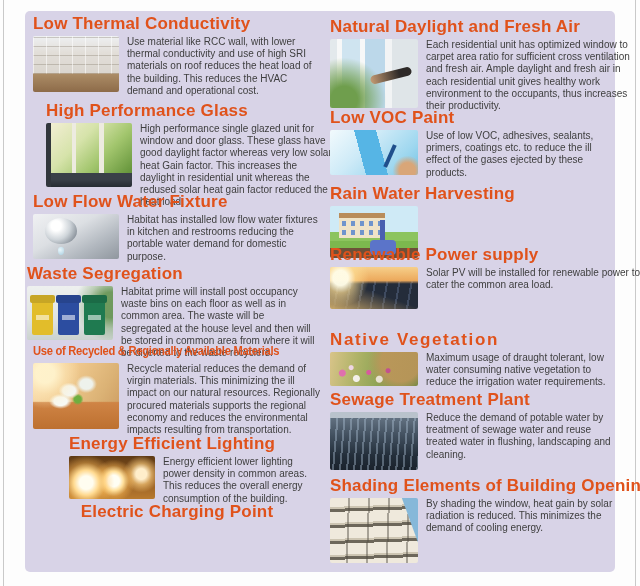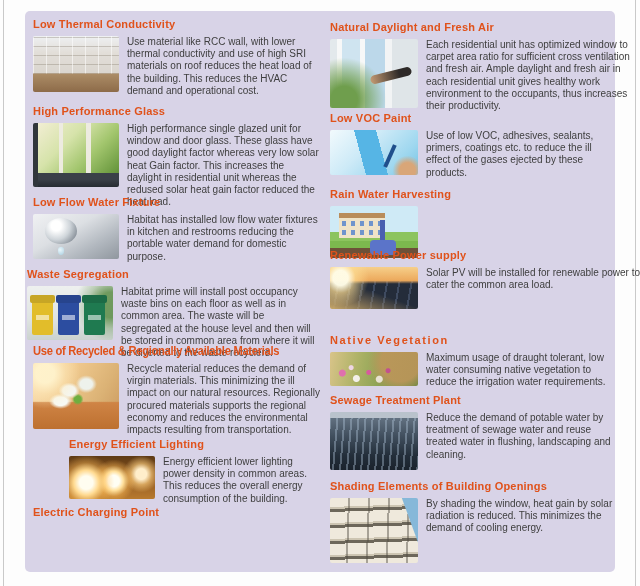--- a/index.html
+++ b/index.html
@@ -12,21 +12,21 @@
   .frame-line.left { left:3px; }
   .frame-line.right { left:635px; }
 
   .panel {
     position:absolute; left:25px; top:11px; width:590px; height:561px;
     background:#d8d3e7; border-radius:5px;
   }
 
   .section { position:absolute; }
   .section h3 {
-    font-size:11px; font-weight:bold; color:#e0521b;
+    font-size:17px; font-weight:bold; color:#e0521b;
     letter-spacing:.2px; line-height:16px; white-space:nowrap;
   }
   .section h3.condensed { font-size:12px; letter-spacing:-.3px; transform:scaleX(.93); transform-origin:left center; }
   .section h3.spread { letter-spacing:1.6px; }
   .row { display:flex; margin-top:4px; }
   .body-text {
     flex:1; padding-left:8px; font-size:10px; line-height:12.2px; color:#3e3e3e;
   }
   .ph { flex:none; border-radius:2px; position:relative; overflow:hidden; }
 
@@ -137,21 +137,21 @@
 <div class="panel"></div>
 
 <div class="section" style="left:33px; top:16px; width:288px;">
   <h3>Low Thermal Conductivity</h3>
   <div class="row">
     <div class="ph img-thermal" style="width:86px; height:56px;"></div>
     <div class="body-text">Use material like RCC wall, with lower thermal conductivity and use of high SRI materials on roof reduces the heat load of the building. This reduces the HVAC demand and operational cost.</div>
   </div>
 </div>
 
-<div class="section" style="left:33px; top:103px; width:288px;">
+<div class="section" style="left:46px; top:103px; width:288px;">
   <h3>High Performance Glass</h3>
   <div class="row">
     <div class="ph img-glass" style="width:86px; height:64px;"></div>
     <div class="body-text">High performance single glazed unit for window and door glass. These glass have good daylight factor whereas very low solar heat Gain factor. This increases the daylight in residential unit whereas the redused solar heat gain factor reduced the heat load.</div>
   </div>
 </div>
 
 <div class="section" style="left:33px; top:194px; width:288px;">
   <h3>Low Flow Water Fixture</h3>
   <div class="row">
@@ -181,21 +181,21 @@
 </div>
 
 <div class="section" style="left:33px; top:436px; width:288px;padding-left:36px;">
   <h3>Energy Efficient Lighting</h3>
   <div class="row">
     <div class="ph img-bulbs" style="width:86px; height:43px;"></div>
     <div class="body-text">Energy efficient lower lighting power density in common areas. This reduces the overall energy consumption of the building.</div>
   </div>
 </div>
 
-<div class="section" style="left:33px; top:504px; width:288px;">
+<div class="section" style="left:33px; top:504px; width:288px;text-align:center;">
   <h3>Electric Charging Point</h3>
 </div>
 
 <div class="section" style="left:330px; top:19px; width:313px;">
   <h3>Natural Daylight and Fresh Air</h3>
   <div class="row">
     <div class="ph img-daylight" style="width:88px; height:69px;"></div>
     <div class="body-text">Each residential unit has optimized window to carpet area ratio for sufficient cross ventilation and fresh air. Ample daylight and fresh air in each residential unit gives healthy work environment to the occupants, thus increases their productivity.</div>
   </div>
 </div>

